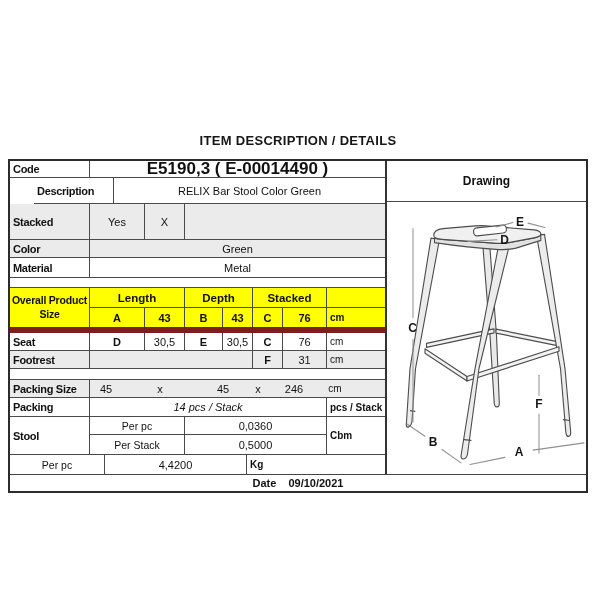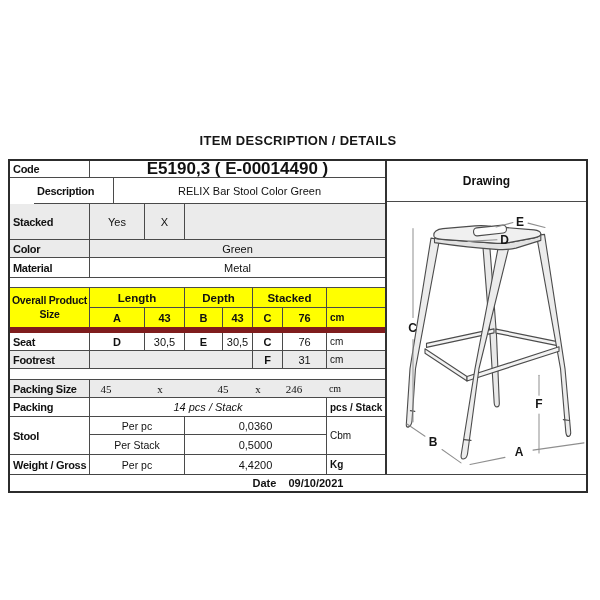--- a/index.html
+++ b/index.html
@@ -52,23 +52,23 @@
   .vol-block{display:flex;box-sizing:border-box;border-bottom:1px solid #4a4a4a;}
   .vol-label{width:80px;box-sizing:border-box;border-right:1px solid #4a4a4a;
       display:flex;align-items:center;padding-left:3px;font-weight:bold;font-size:11px;letter-spacing:-0.3px;}
   .vol-mid{width:237px;display:flex;flex-direction:column;box-sizing:border-box;border-right:1px solid #4a4a4a;}
   .vol-sub{display:flex;box-sizing:border-box;}
   .vol-sub.first{height:18px;border-bottom:1px solid #4a4a4a;}
   .vol-sub.second{height:19px;}
   .vol-k{width:95px;box-sizing:border-box;border-right:1px solid #4a4a4a;display:flex;
          align-items:center;justify-content:center;font-size:10.5px;}
   .vol-v{flex:1;display:flex;align-items:center;justify-content:center;font-size:11px;}
-  .vol-unit{flex:1;display:flex;align-items:center;padding-left:3px;font-size:10px;font-weight:normal;}
-  
-  .ps-cell{flex:1;display:flex;align-items:center;box-sizing:border-box;font-size:11px;font-family:Liberation Serif, serif;}
+  .vol-unit{flex:1;display:flex;align-items:center;padding-left:3px;font-size:10px;font-weight:bold;}
+  
+  .ps-cell{flex:1;display:flex;align-items:center;box-sizing:border-box;font-size:11px;}
   .ps-cell span{display:inline-block;text-align:center;}
   .ps-v1{width:32px;} .ps-x1{width:76px;} .ps-v2{width:50px;} .ps-x2{width:20px;}
   .ps-v3{width:52px;} .ps-u{width:30px;text-align:left;font-size:10px;}
   
   .draw-head{height:41px;box-sizing:border-box;border-bottom:1px solid #4a4a4a;
       display:flex;align-items:center;justify-content:center;font-weight:bold;font-size:12px;}
   .draw-canvas{flex:1;position:relative;}
   .draw-canvas svg{display:block;width:100%;height:100%;}
   
   .date-row{height:16px;display:flex;align-items:center;justify-content:center;
@@ -185,21 +185,20 @@
           </div>
           <div class="vol-sub second">
             <div class="vol-k">Per Stack</div>
             <div class="vol-v">0,5000</div>
           </div>
         </div>
         <div class="vol-unit">Cbm</div>
       </div>
 
       <div class="row h-w">
-        <div class="cell lab">Weight / Gross</div>
         <div class="cell" style="width:95px;font-size:10.5px;">Per pc</div>
         <div class="cell" style="width:142px;">4,4200</div>
         <div class="cell last unit bold" style="flex:1;">Kg</div>
       </div>
 
     </div>
 
     <div class="right">
       <div class="draw-head">Drawing</div>
       <div class="draw-canvas">

